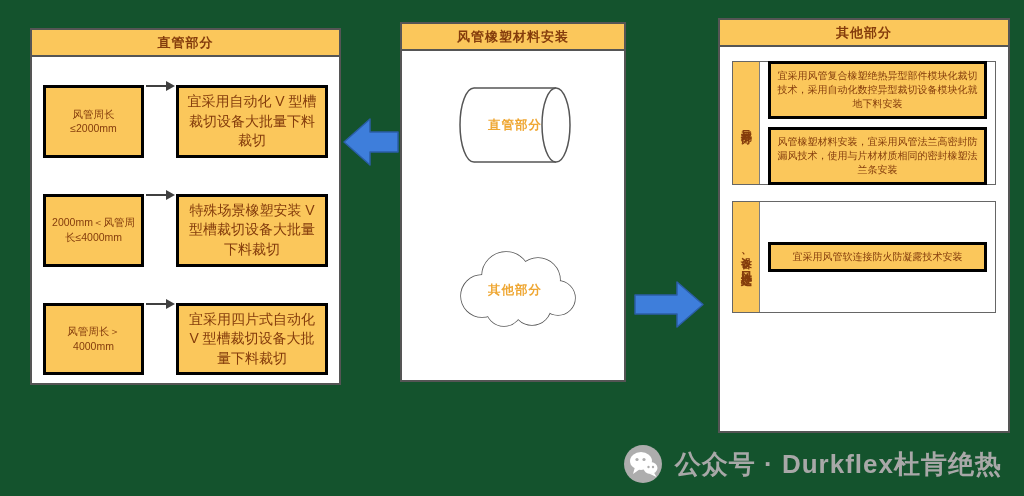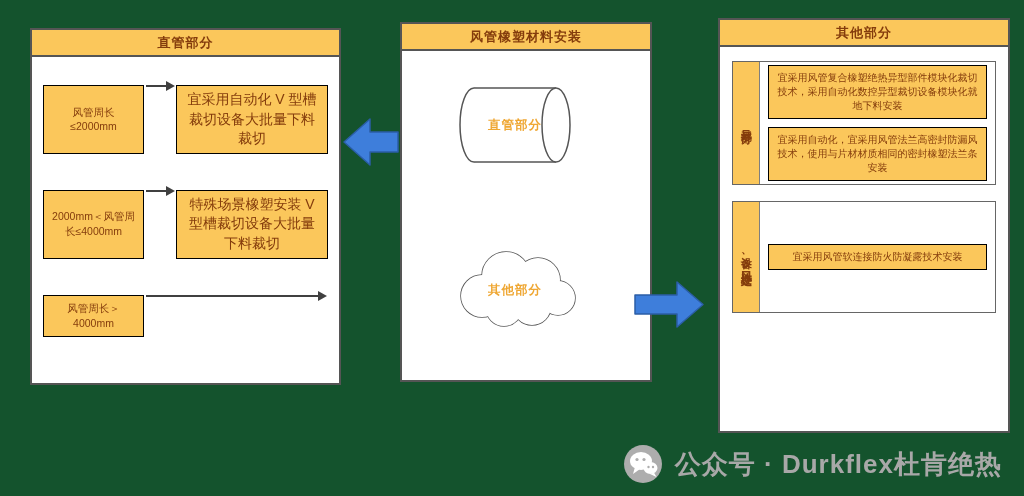--- a/index.html
+++ b/index.html
@@ -8,41 +8,41 @@
   .canvas { position:relative; width:1024px; height:496px; background:#14532d; overflow:hidden; }
 
   .panel { position:absolute; background:#fff; border:2px solid #555; }
   .panel-header {
     height:27px; background:#FBC75B; border-bottom:2px solid #555;
     display:flex; align-items:center; justify-content:center;
     font-size:13px; font-weight:bold; color:#843C0C; letter-spacing:1px;
   }
 
   .ybox {
-    background:#FBC75B; border:1px solid #000000; color:#843C0C;
+    background:#FBC75B; border:3px solid #000000; color:#843C0C;
     display:flex; align-items:center; justify-content:center;
     text-align:center; padding:4px 6px; line-height:1.4;
   }
 
   
   .left-panel  { left:30px;  top:28px; width:311px; height:357px; }
   .l-rows { padding:28px 11px 0 11px; }
   .l-row { display:flex; }
   .l-row + .l-row { margin-top:36px; }
   .cond { width:101px; min-height:42px; font-size:10.5px; }
   .act  { width:152px; min-height:47px; font-size:14px; }
   .conn { flex:1; height:2px; background:#404040; position:relative; margin:0 10px 0 2px; }
   .conn-head {
     position:absolute; right:-9px; top:50%; transform:translateY(-50%);
     width:0; height:0; border-left:9px solid #404040;
     border-top:5px solid transparent; border-bottom:5px solid transparent;
   }
 
   
-  .center-panel { left:400px; top:22px; width:252px; height:360px; }
+  .center-panel { left:400px; top:22px; width:226px; height:360px; }
   .shape-wrap { position:absolute; display:flex; align-items:center; justify-content:center; }
   .shape-wrap svg { position:absolute; inset:0; width:100%; height:100%; }
   .cyl-wrap   { left:50px; top:58px;  width:126px; height:86px; }
   .cloud-wrap { left:46px; top:216px; width:134px; height:100px; }
   .shape-label { position:relative; z-index:2; color:#EFA733; font-weight:bold; font-size:12.5px; letter-spacing:1px; }
 
   
   .right-panel { left:718px; top:18px; width:292px; height:415px; }
   .r-sections { padding:14px 12px 0 12px; }
   .r-section { border:1px solid #666; display:flex; background:#fff; }
@@ -94,20 +94,21 @@
             <span class="conn-head"></span>
           </div>
         <div class="ybox act">特殊场景橡塑安装 V 型槽裁切设备大批量下料裁切</div>
       </div>
 
       <div class="l-row">
         <div class="ybox cond">风管周长＞4000mm</div>
         <div class="conn">
             <span class="conn-head"></span>
           </div>
+        <div class="ybox act">宜采用四片式自动化 V 型槽裁切设备大批量下料裁切</div>
       </div>
 
     </div>
   </section>
 
   <svg class="big-arrow left-arrow" viewBox="0 0 57 53" aria-hidden="true">
     <polygon points="1,26 27,3 27,16 55,16 55,36 27,36 27,49" fill="#3E7EDB" stroke="#2B5EA7" stroke-width="1.5" stroke-linejoin="round"></polygon>
   </svg>
 
   <section class="panel center-panel">
@@ -152,21 +153,21 @@
   </svg>
 
   <section class="panel right-panel">
     <div class="panel-header">其他部分</div>
     <div class="r-sections">
 
       <div class="r-section r-sec-1">
         <div class="v-label">异形部分</div>
         <div class="r-items">
           <div class="ybox r-item">宜采用风管复合橡塑绝热异型部件模块化裁切技术，采用自动化数控异型裁切设备模块化就地下料安装</div>
-          <div class="ybox r-item">宜采用自动化，宜采用风管法兰高密封防漏风技术，使用与片材材质相同的密封橡塑法兰条安装</div>
+          <div class="ybox r-item">风管橡塑材料安装，宜采用风管法兰高密封防漏风技术，使用与片材材质相同的密封橡塑法兰条安装</div>
         </div>
       </div>
 
       <div class="r-section r-sec-2">
         <div class="v-label">设备、风口连接处</div>
         <div class="r-items">
           <div class="ybox r-item">宜采用风管软连接防火防凝露技术安装</div>
         </div>
       </div>
 

